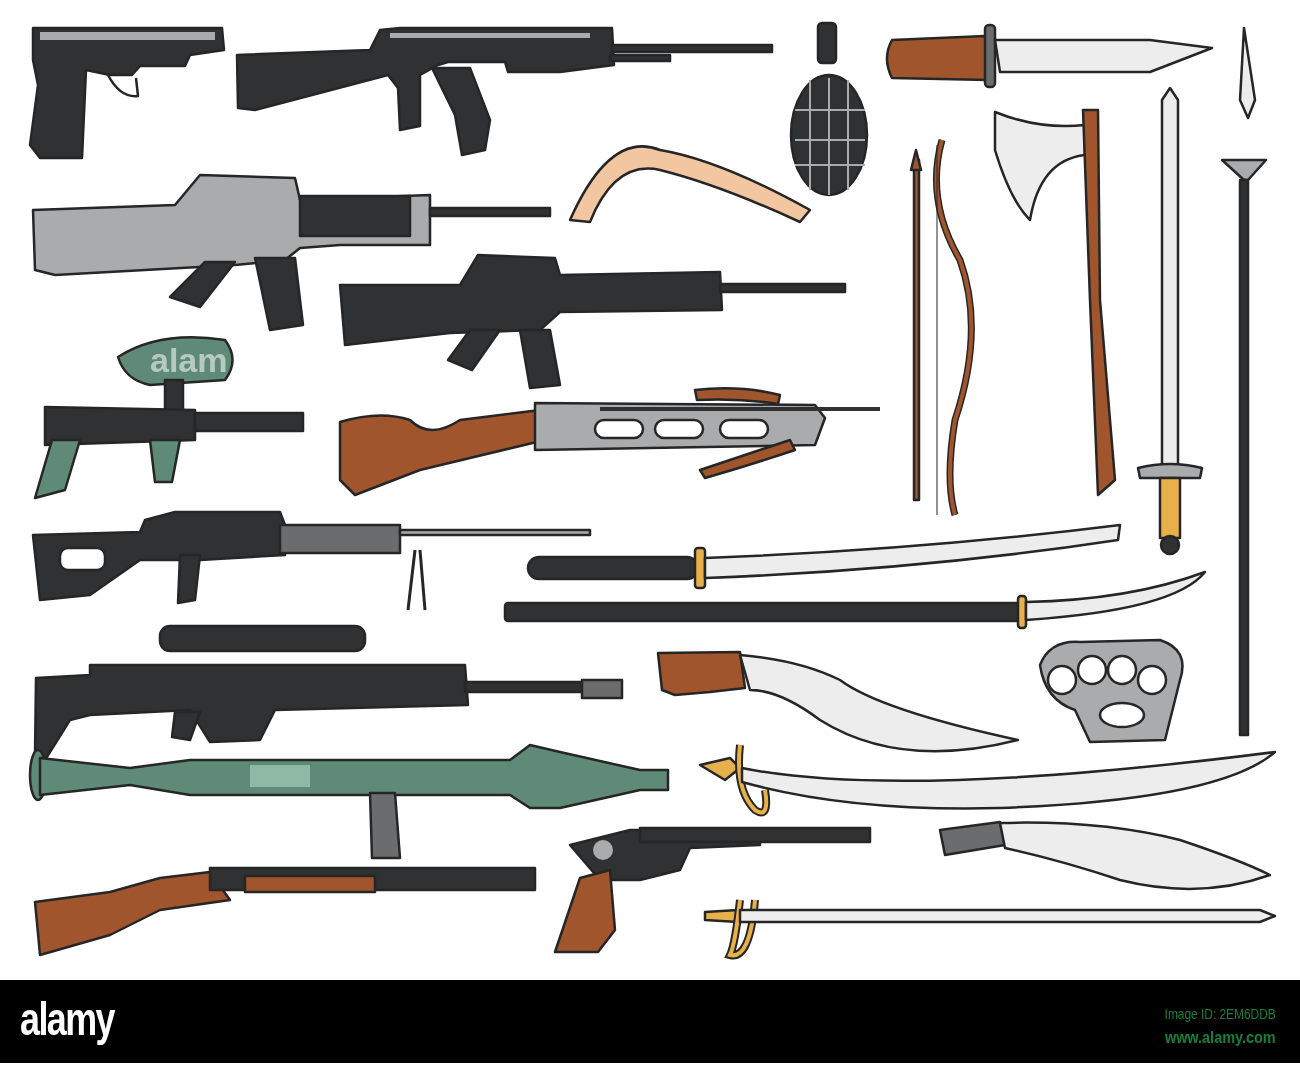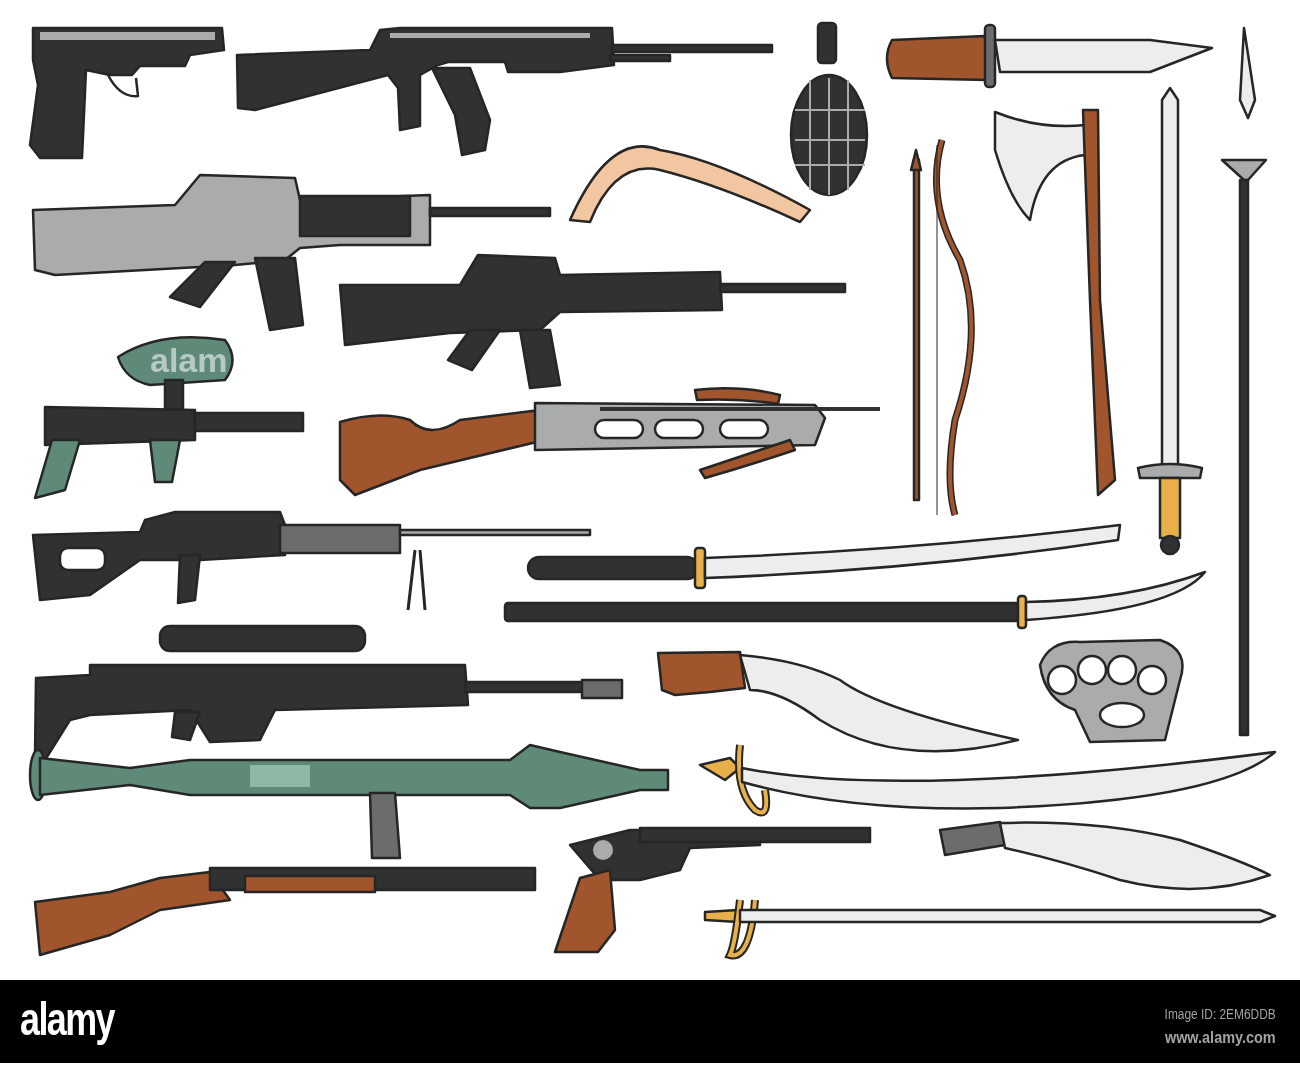--- a/index.html
+++ b/index.html
@@ -1,21 +1,21 @@
 <!DOCTYPE html>
 <html><head>
 <meta charset="utf-8">
 <style>
   html, body { margin:0; padding:0; }
   body { width:1300px; height:1069px; background:#ffffff; position:relative; overflow:hidden; font-family:"Liberation Sans", sans-serif; }
   .canvas { position:absolute; left:0; top:0; width:1300px; height:980px; background:#ffffff;padding-left:16px; }
   .canvas svg { position:absolute; left:0; top:0; }
   .footer { position:absolute; left:0; top:980px; width:1300px; height:83px; background:#000000; }
   .logo { position:absolute; left:20px; top:12px; color:#ffffff; font-family:"Liberation Sans", sans-serif; font-weight:bold; font-size:46px; letter-spacing:-2px; transform:scaleX(0.78); transform-origin:left top; }
-  .meta { position:absolute; right:24px; top:26px; text-align:right; color:#a3a3a3; font-family:"Liberation Sans", sans-serif; }
+  .meta { position:absolute; right:24px; top:26px; text-align:right; color:#15803d; font-family:"Liberation Sans", sans-serif; }
   .meta .id { font-size:14px; transform:scaleX(0.85); transform-origin:right; display:block; }
   .meta .url { font-size:17px; font-weight:bold; margin-top:6px; transform:scaleX(0.85); transform-origin:right; display:block; }
   .wm { fill:#ffffff; opacity:0.55; font-family:"Liberation Sans", sans-serif; font-weight:bold; }
 </style>
 </head>
 <body>
 
 <div class="canvas">
 <svg width="1300" height="980" viewBox="0 0 1300 980" xmlns="http://www.w3.org/2000/svg">
   <defs>

